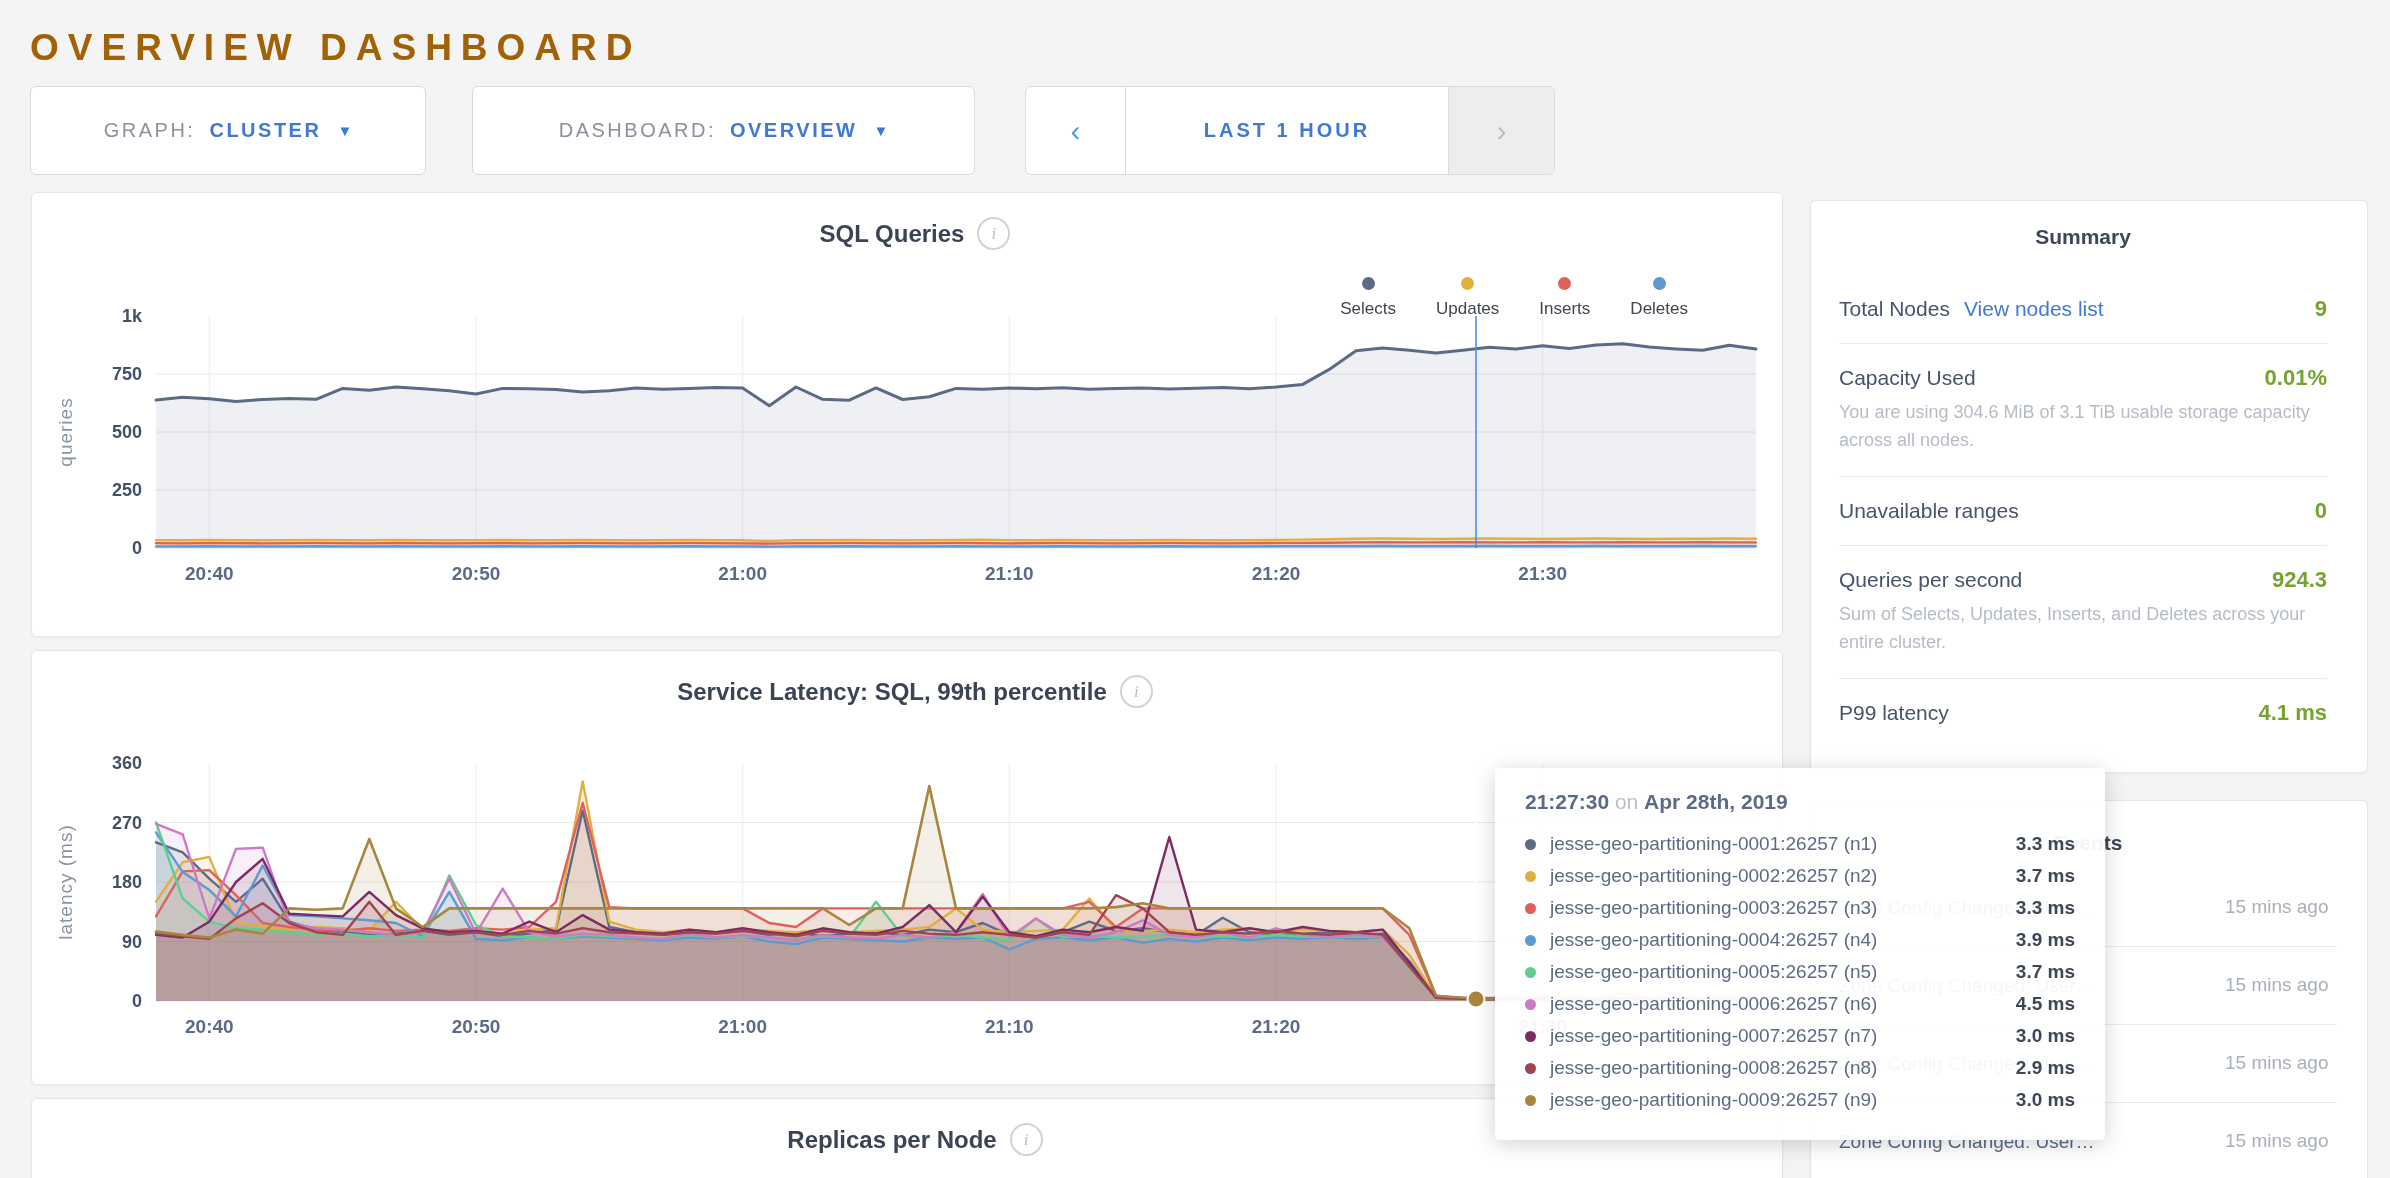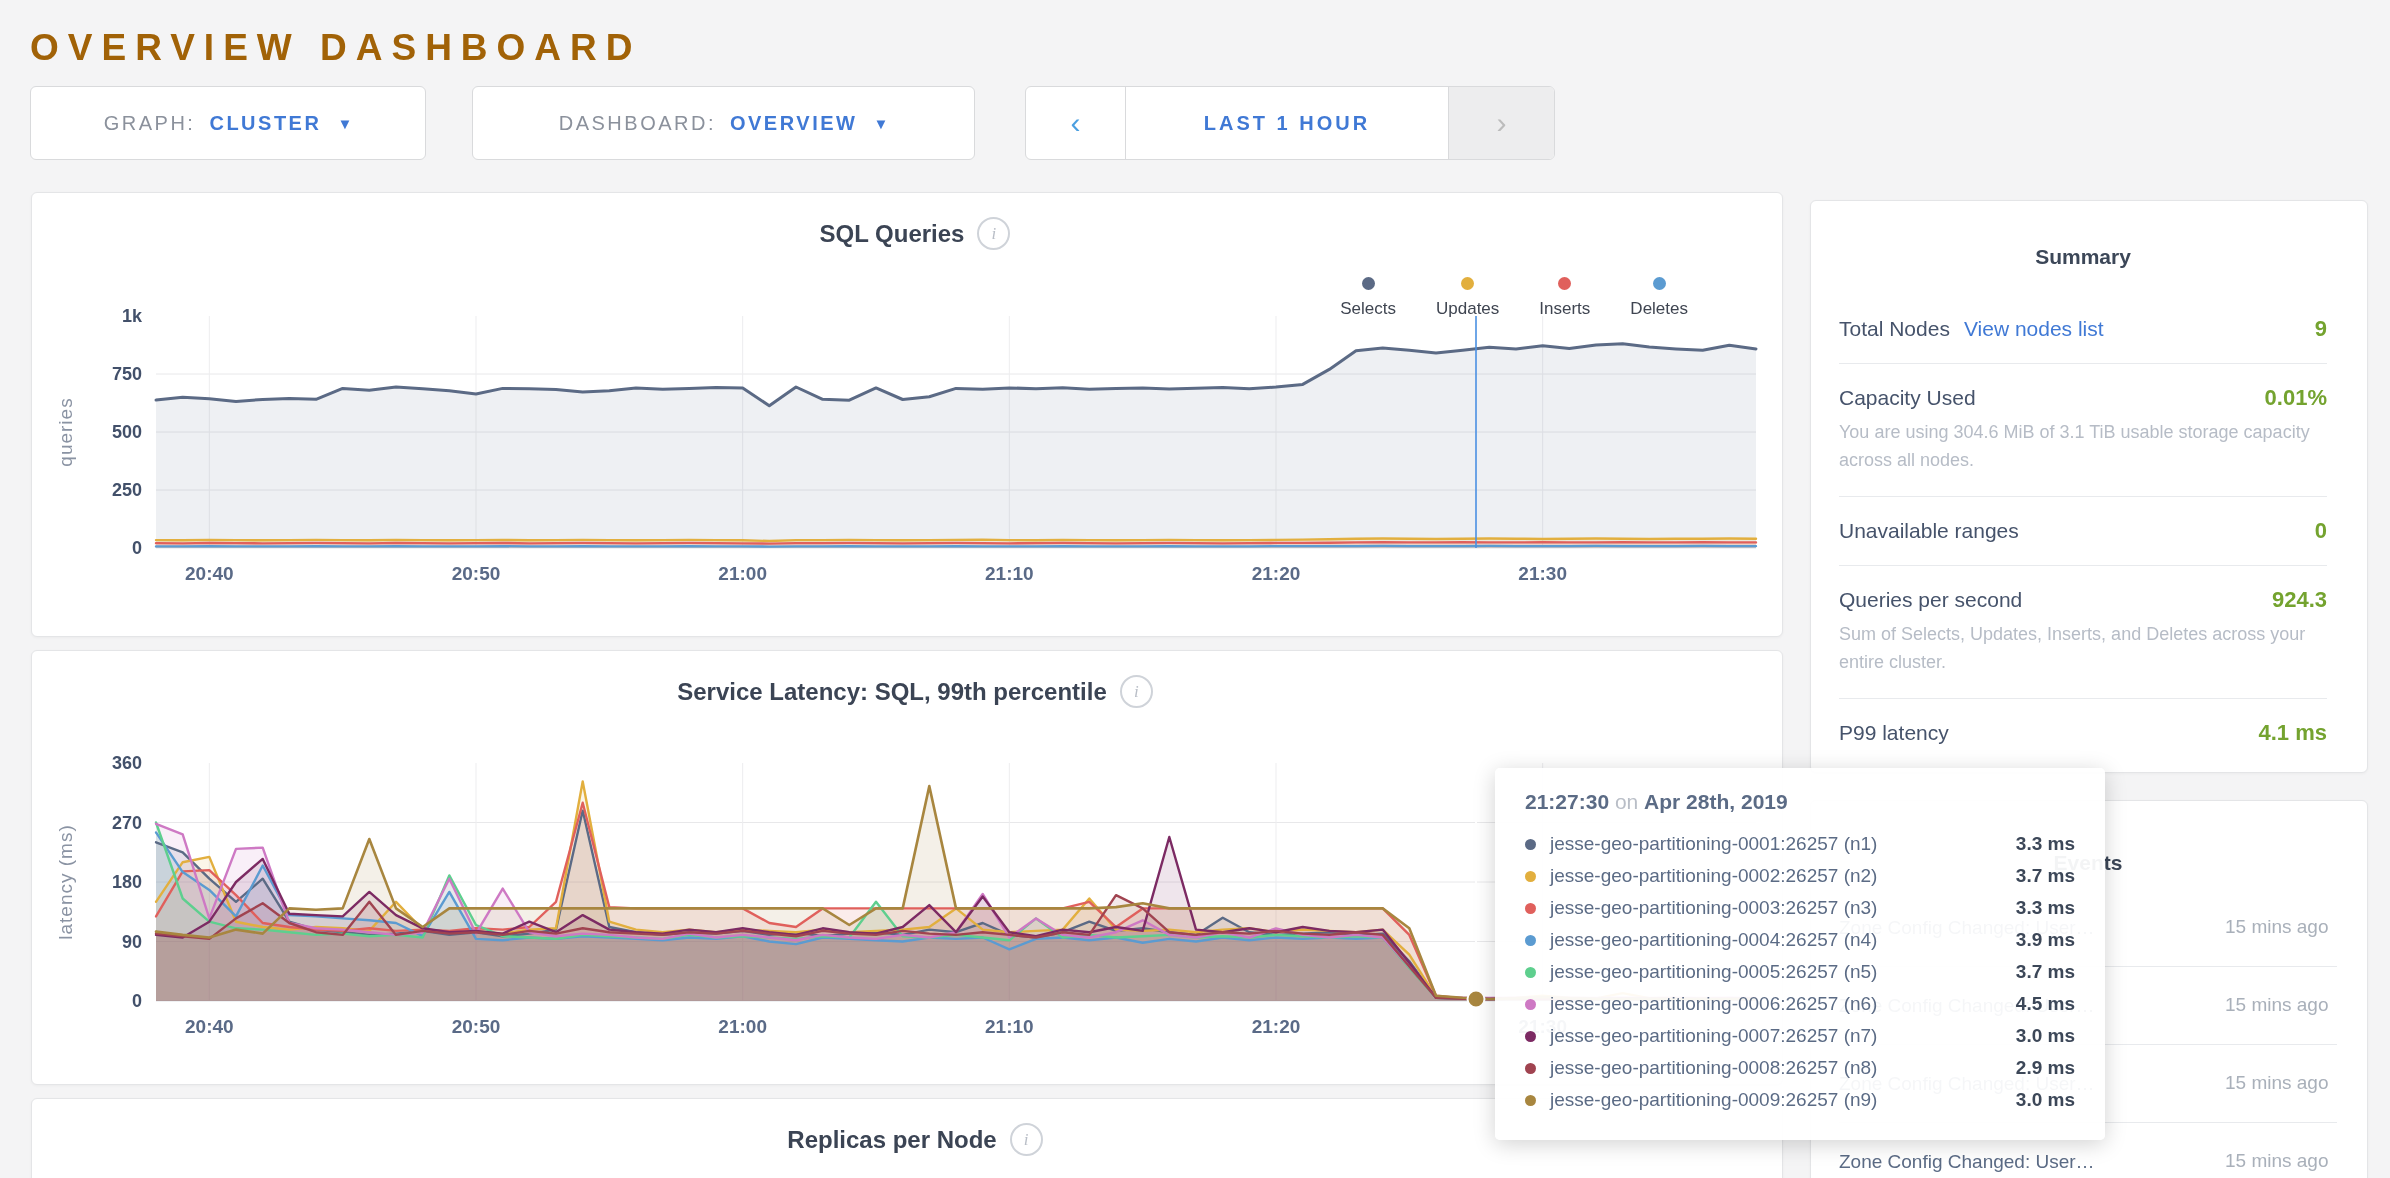--- a/index.html
+++ b/index.html
@@ -1,21 +1,21 @@
 <!DOCTYPE html>
 <html><head>
 <meta charset="utf-8">
 <style>
   html,body{margin:0;padding:0;background:#f4f4f5;}
   #root{position:relative;width:2390px;height:1178px;overflow:hidden;background:#f4f4f5;
         font-family:"Liberation Sans","DejaVu Sans",sans-serif;}
   .page-title{position:absolute;left:30px;top:2px;font-size:37px;font-weight:bold;
         letter-spacing:9px;color:#a16207;}
   
-  .dd,.timesel{position:absolute;top:86px;height:74px;background:#fff;border:1px solid #d9dadc;
+  .dd,.timesel{position:absolute;top:86px;height:89px;background:#fff;border:1px solid #d9dadc;
         border-radius:6px;box-sizing:border-box;display:flex;align-items:center;justify-content:center;}
   .dd{cursor:pointer;}
   .dd .lbl{color:#8b919c;font-size:20px;letter-spacing:2.5px;margin-right:14px;}
   .dd .val{color:#4079d5;font-size:20px;letter-spacing:2.5px;font-weight:bold;}
   .dd .caret{color:#4079d5;font-size:15px;margin-left:16px;}
   .timesel{padding:0;justify-content:stretch;}
   .ts-seg{height:100%;display:flex;align-items:center;justify-content:center;box-sizing:border-box;}
   .ts-prev{width:100px;border-right:1px solid #d9dadc;color:#4b9fe0;font-size:30px;cursor:pointer;}
   .ts-label{width:322px;color:#4079d5;font-size:20px;font-weight:bold;letter-spacing:3px;cursor:pointer;}
   .ts-next{width:106px;border-left:1px solid #d9dadc;background:#ededee;color:#bcbcbc;font-size:30px;
@@ -28,21 +28,21 @@
   .chart-title{font-size:24px;font-weight:bold;color:#3b4454;margin:0;}
   .info-icon{width:29px;height:29px;border:2px solid #cfd3d9;border-radius:50%;color:#b9bec7;
         font-size:17px;display:inline-flex;align-items:center;justify-content:center;
         font-family:"Liberation Serif",serif;font-style:italic;cursor:pointer;flex:0 0 auto;}
   .legend{position:absolute;top:84px;right:94px;display:flex;gap:40px;align-items:center;}
   .legend-item{display:flex;align-items:center;gap:9px;cursor:pointer;flex-direction:column;}
   .legend-dot{width:13px;height:13px;border-radius:50%;}
   .legend-label{font-size:17px;color:#3f4551;}
   .chart-svg{position:absolute;left:0;top:0;}
   
-  .panel-title{font-size:21px;font-weight:bold;color:#3c4758;text-align:center;margin-top:20px;}
+  .panel-title{font-size:21px;font-weight:bold;color:#3c4758;text-align:center;}
   .sum-row{padding:21px 0;border-bottom:1px solid #e8eaed;}
   .sum-row:last-child{border-bottom:none;}
   .sum-line{display:flex;align-items:baseline;}
   .sum-label{font-size:21px;color:#46536b;}
   .sum-link{font-size:21px;color:#4079d5;margin-left:14px;cursor:pointer;}
   .sum-value{font-size:22px;font-weight:bold;color:#74a32f;margin-left:auto;}
   .sum-caption{font-size:18px;color:#b6bcc6;line-height:1.55;margin-top:8px;}
   
   .ev-row{display:flex;align-items:center;border-bottom:1px solid #e8eaed;height:77px;}
   .ev-text{font-size:19px;color:#5b6b85;white-space:nowrap;overflow:hidden;text-overflow:ellipsis;

